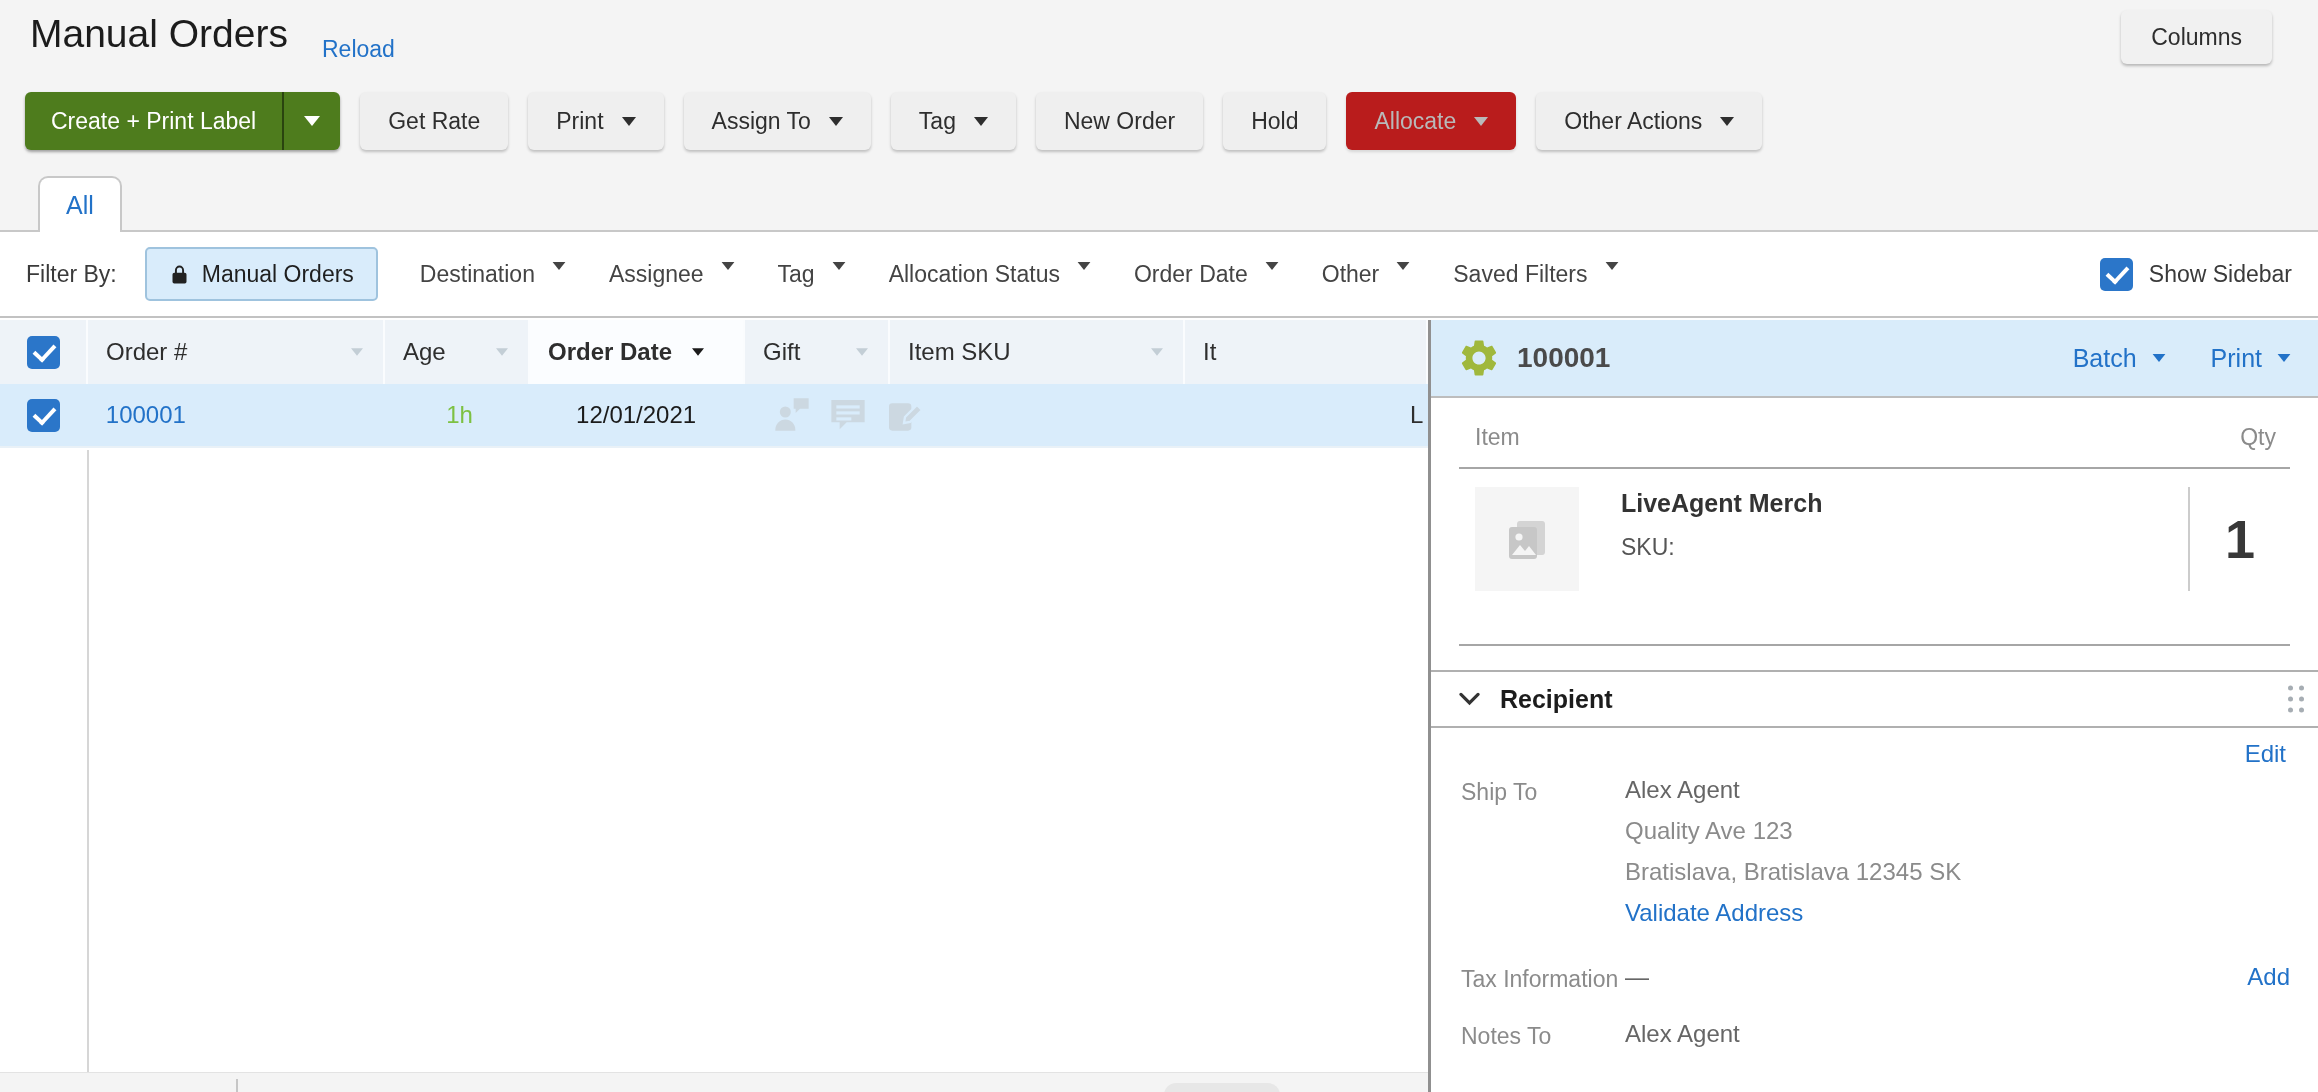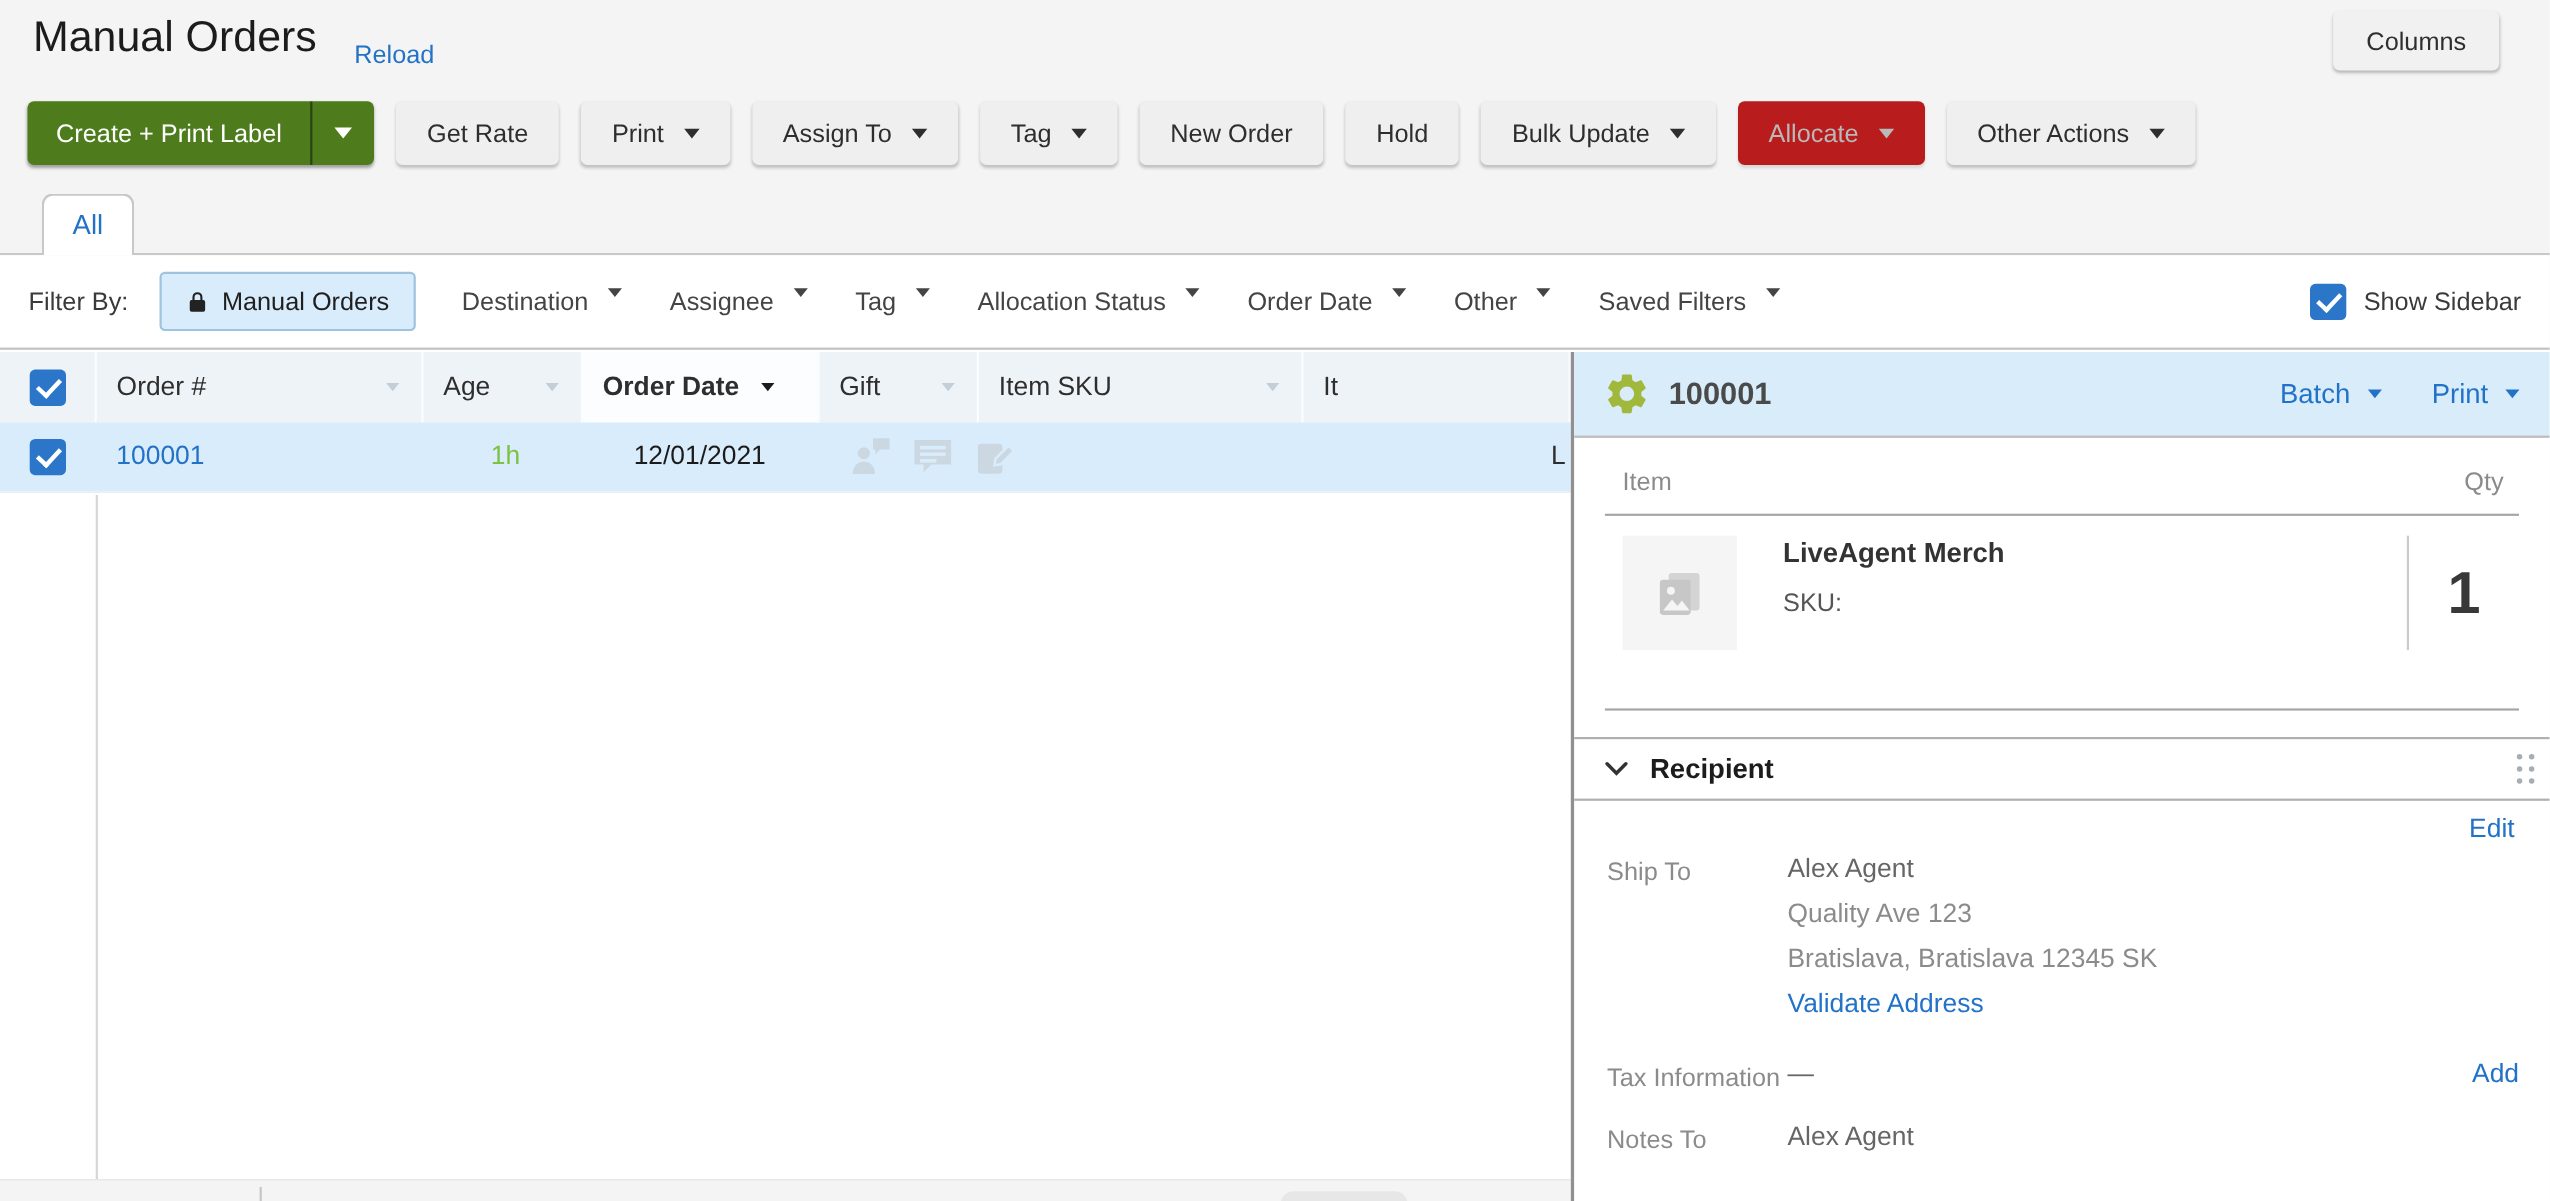--- a/index.html
+++ b/index.html
@@ -142,24 +142,20 @@
   <button class="btn">
       <span>Tag</span>
       <span class="caret sm"></span>
     </button>
   <button class="btn">
       <span>New Order</span>
     </button>
   <button class="btn">
       <span>Hold</span>
     </button>
-  <button class="btn">
-      <span>Bulk Update</span>
-      <span class="caret sm"></span>
-    </button>
   <button class="btn disabled">
       <span>Allocate</span>
       <span class="caret sm"></span>
     </button>
   <button class="btn">
       <span>Other Actions</span>
       <span class="caret sm"></span>
     </button>
 </div>
 

